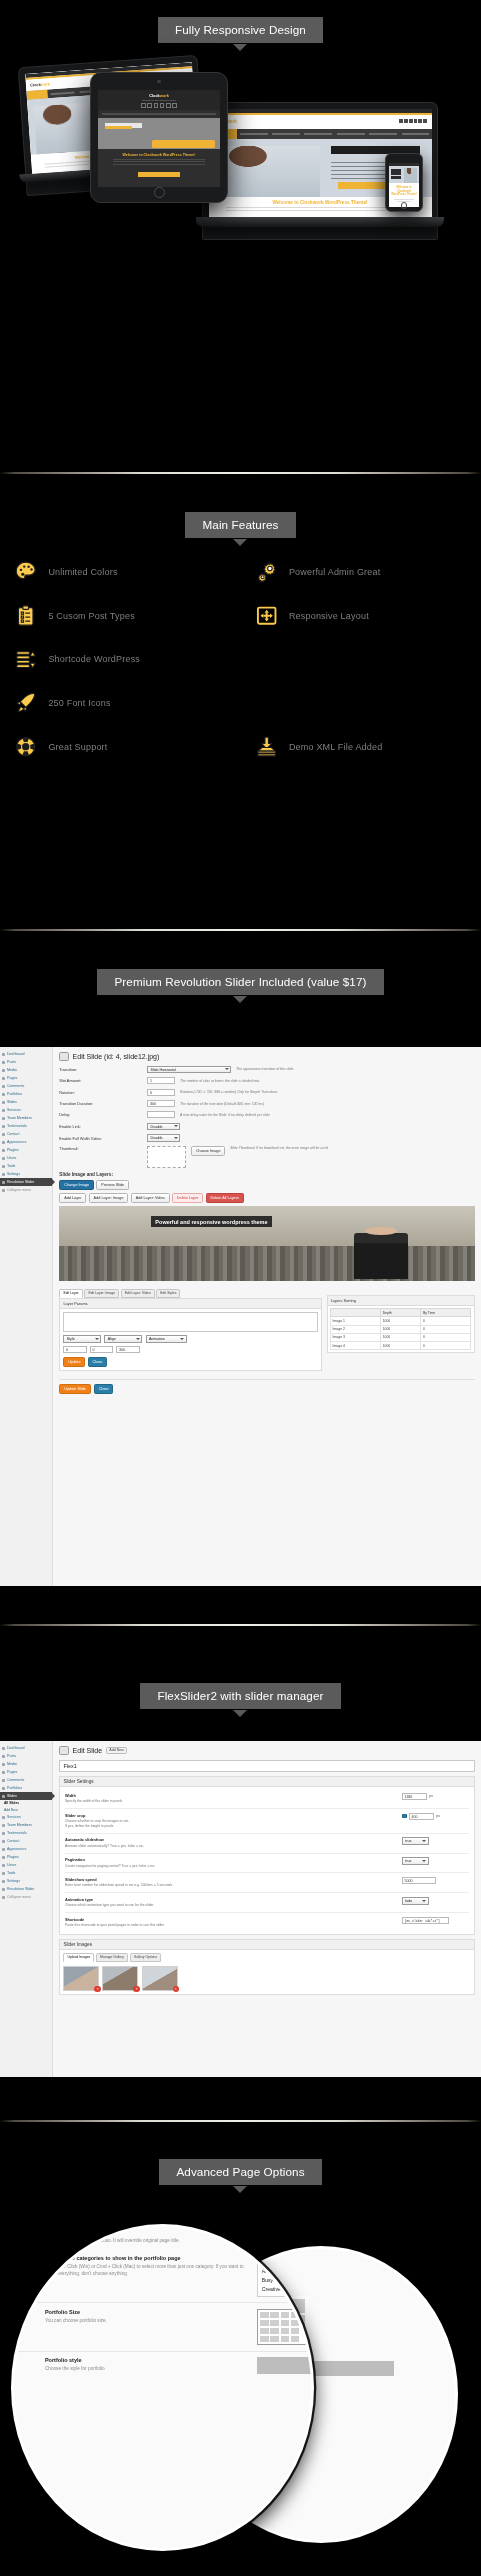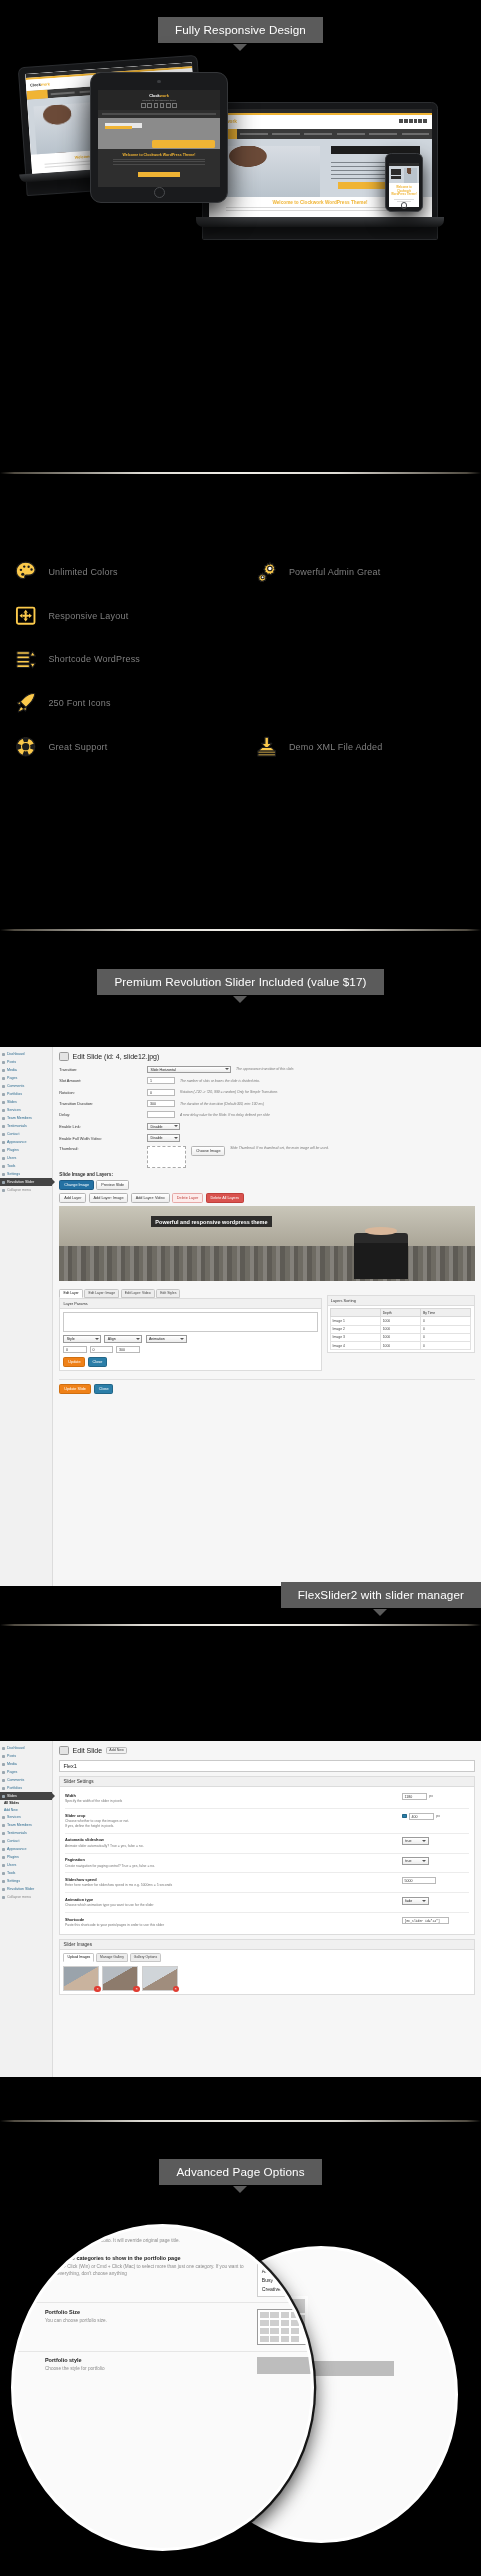--- a/index.html
+++ b/index.html
@@ -418,20 +418,23 @@
             <div style="height:0.8px;background:#ddd;margin:1.6px 6.3px;"></div>
           </div>
         </div>
       </div>
       <div class="home-btn"></div>
     </div>
   </div>
 
   <div class="divider" style="top:472px;"></div>
 
+  <div class="banner-wrap" style="top:512px;">
+    <div class="banner">Main Features</div>
+  </div>
 
   <div class="features" style="top:550px;">
 
     <div class="feat-row">
       <div class="feat">
         <span class="ico">
           <svg viewBox="0 0 32 32" fill="none">
             <path d="M16 3C8.8 3 3 8.4 3 15c0 6.1 4.6 10.6 9.3 10.6 2.1 0 2.8-1.2 2.6-2.4-.2-1.3.4-2.4 2-2.4h3.3c4.6 0 8.8-3 8.8-7.3C29 8 23.3 3 16 3z" fill="#fbc94b" stroke="#1c1c1c" stroke-width="1.7" stroke-linejoin="round"></path>
             <circle cx="9.5" cy="13.5" r="1.7" fill="#1c1c1c"></circle>
             <circle cx="14" cy="9" r="1.6" fill="#1c1c1c"></circle>
@@ -451,20 +454,35 @@
               <path d="M10.5 18l.9 1.6 1.8-.3.3 1.8 1.7.8-.9 1.7 1.1 1.4-1.5 1.1.1 1.8-1.8.1-1 1.6-1.6-.9-1.7.8-.7-1.7-1.8-.4.3-1.8-1.3-1.3 1.3-1.2-.3-1.8 1.8-.4.7-1.7 1.7.8z"></path>
               <circle cx="10.4" cy="23.6" r="2.1" fill="#fff"></circle>
             </g>
           </svg>
         </span>
         <span class="lbl">Powerful Admin Great</span>
       </div>
     </div>
 
     <div class="feat-row">
+      <div class="feat">
+        <span class="ico">
+          <svg viewBox="0 0 32 32">
+            <rect x="6" y="5" width="20" height="24" rx="2.5" fill="#fbc94b" stroke="#1c1c1c" stroke-width="1.7"></rect>
+            <rect x="12" y="2.5" width="8" height="5" rx="1.5" fill="#fbc94b" stroke="#1c1c1c" stroke-width="1.7"></rect>
+            <g stroke="#1c1c1c" stroke-width="1.6">
+              <rect x="10" y="11" width="3" height="3" fill="none"></rect>
+              <rect x="10" y="16.5" width="3" height="3" fill="none"></rect>
+              <rect x="10" y="22" width="3" height="3" fill="none"></rect>
+              <path d="M15.5 12.5h6.5M15.5 18h6.5M15.5 23.5h6.5"></path>
+            </g>
+          </svg>
+        </span>
+        <span class="lbl">5 Cusom Post Types</span>
+      </div>
       <div class="feat">
         <span class="ico">
           <svg viewBox="0 0 32 32">
             <rect x="4" y="5" width="24" height="22" rx="2" fill="none" stroke="#fbc94b" stroke-width="2.6"></rect>
             <g fill="#fbc94b">
               <path d="M16 8l3 4h-6z"></path>
                 <path d="M16 24l-3-4h6z"></path>
               <path d="M7.5 16l4-3v6z"></path>
                 <path d="M24.5 16l-4 3v-6z"></path>
               <rect x="14.7" y="11.5" width="2.6" height="9" rx="1"></rect>
@@ -710,21 +728,21 @@
         <div style="display:flex;gap:3.1px;margin-top:7.8px;border-top:0.8px solid #e0e0e0;padding-top:4.7px;">
           <span class="btn-sm btn-orange">Update Slide</span>
           <span class="btn-sm btn-teal">Close</span>
         </div>
       </div>
     </div>
   </div>
 
   <div class="divider" style="top:1624px;"></div>
 
-  <div class="banner-wrap" style="top:1582px;text-align:right;">
+  <div class="banner-wrap" style="top:1683px;">
     <div class="banner">FlexSlider2 with slider manager</div>
   </div>
 
   <div class="shot" style="top:1741px; height:336px;">
     <div class="wp">
       <div class="wp-side">
         <div class="mi">Dashboard</div>
         <div class="mi">Posts</div>
         <div class="mi">Media</div>
         <div class="mi">Pages</div>

